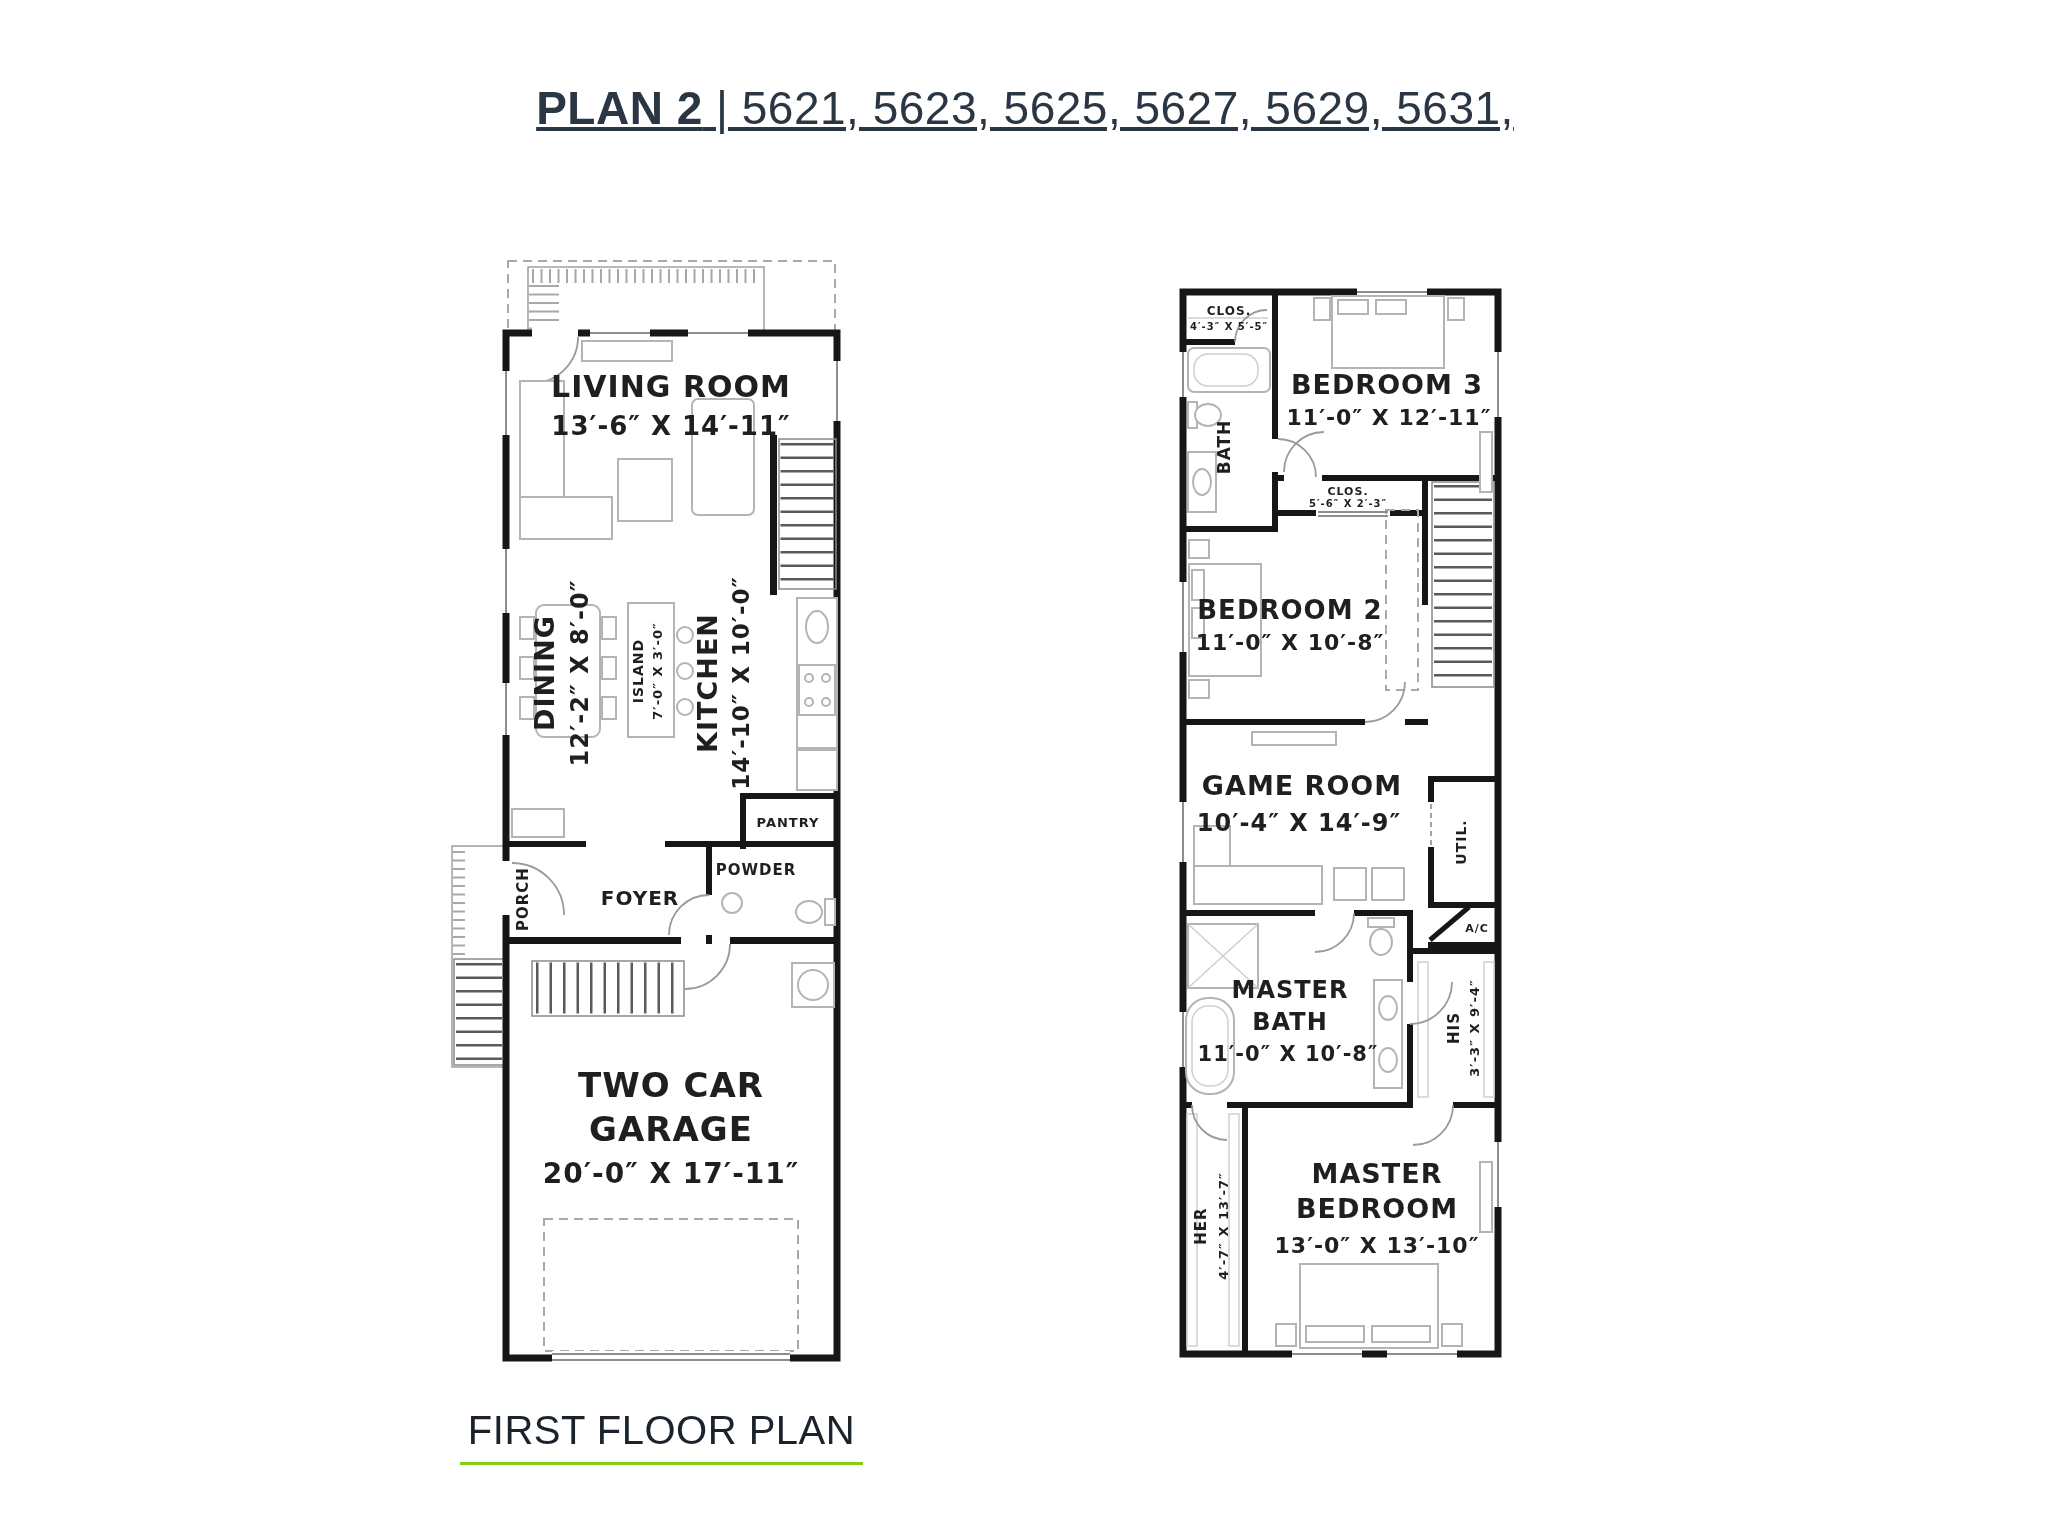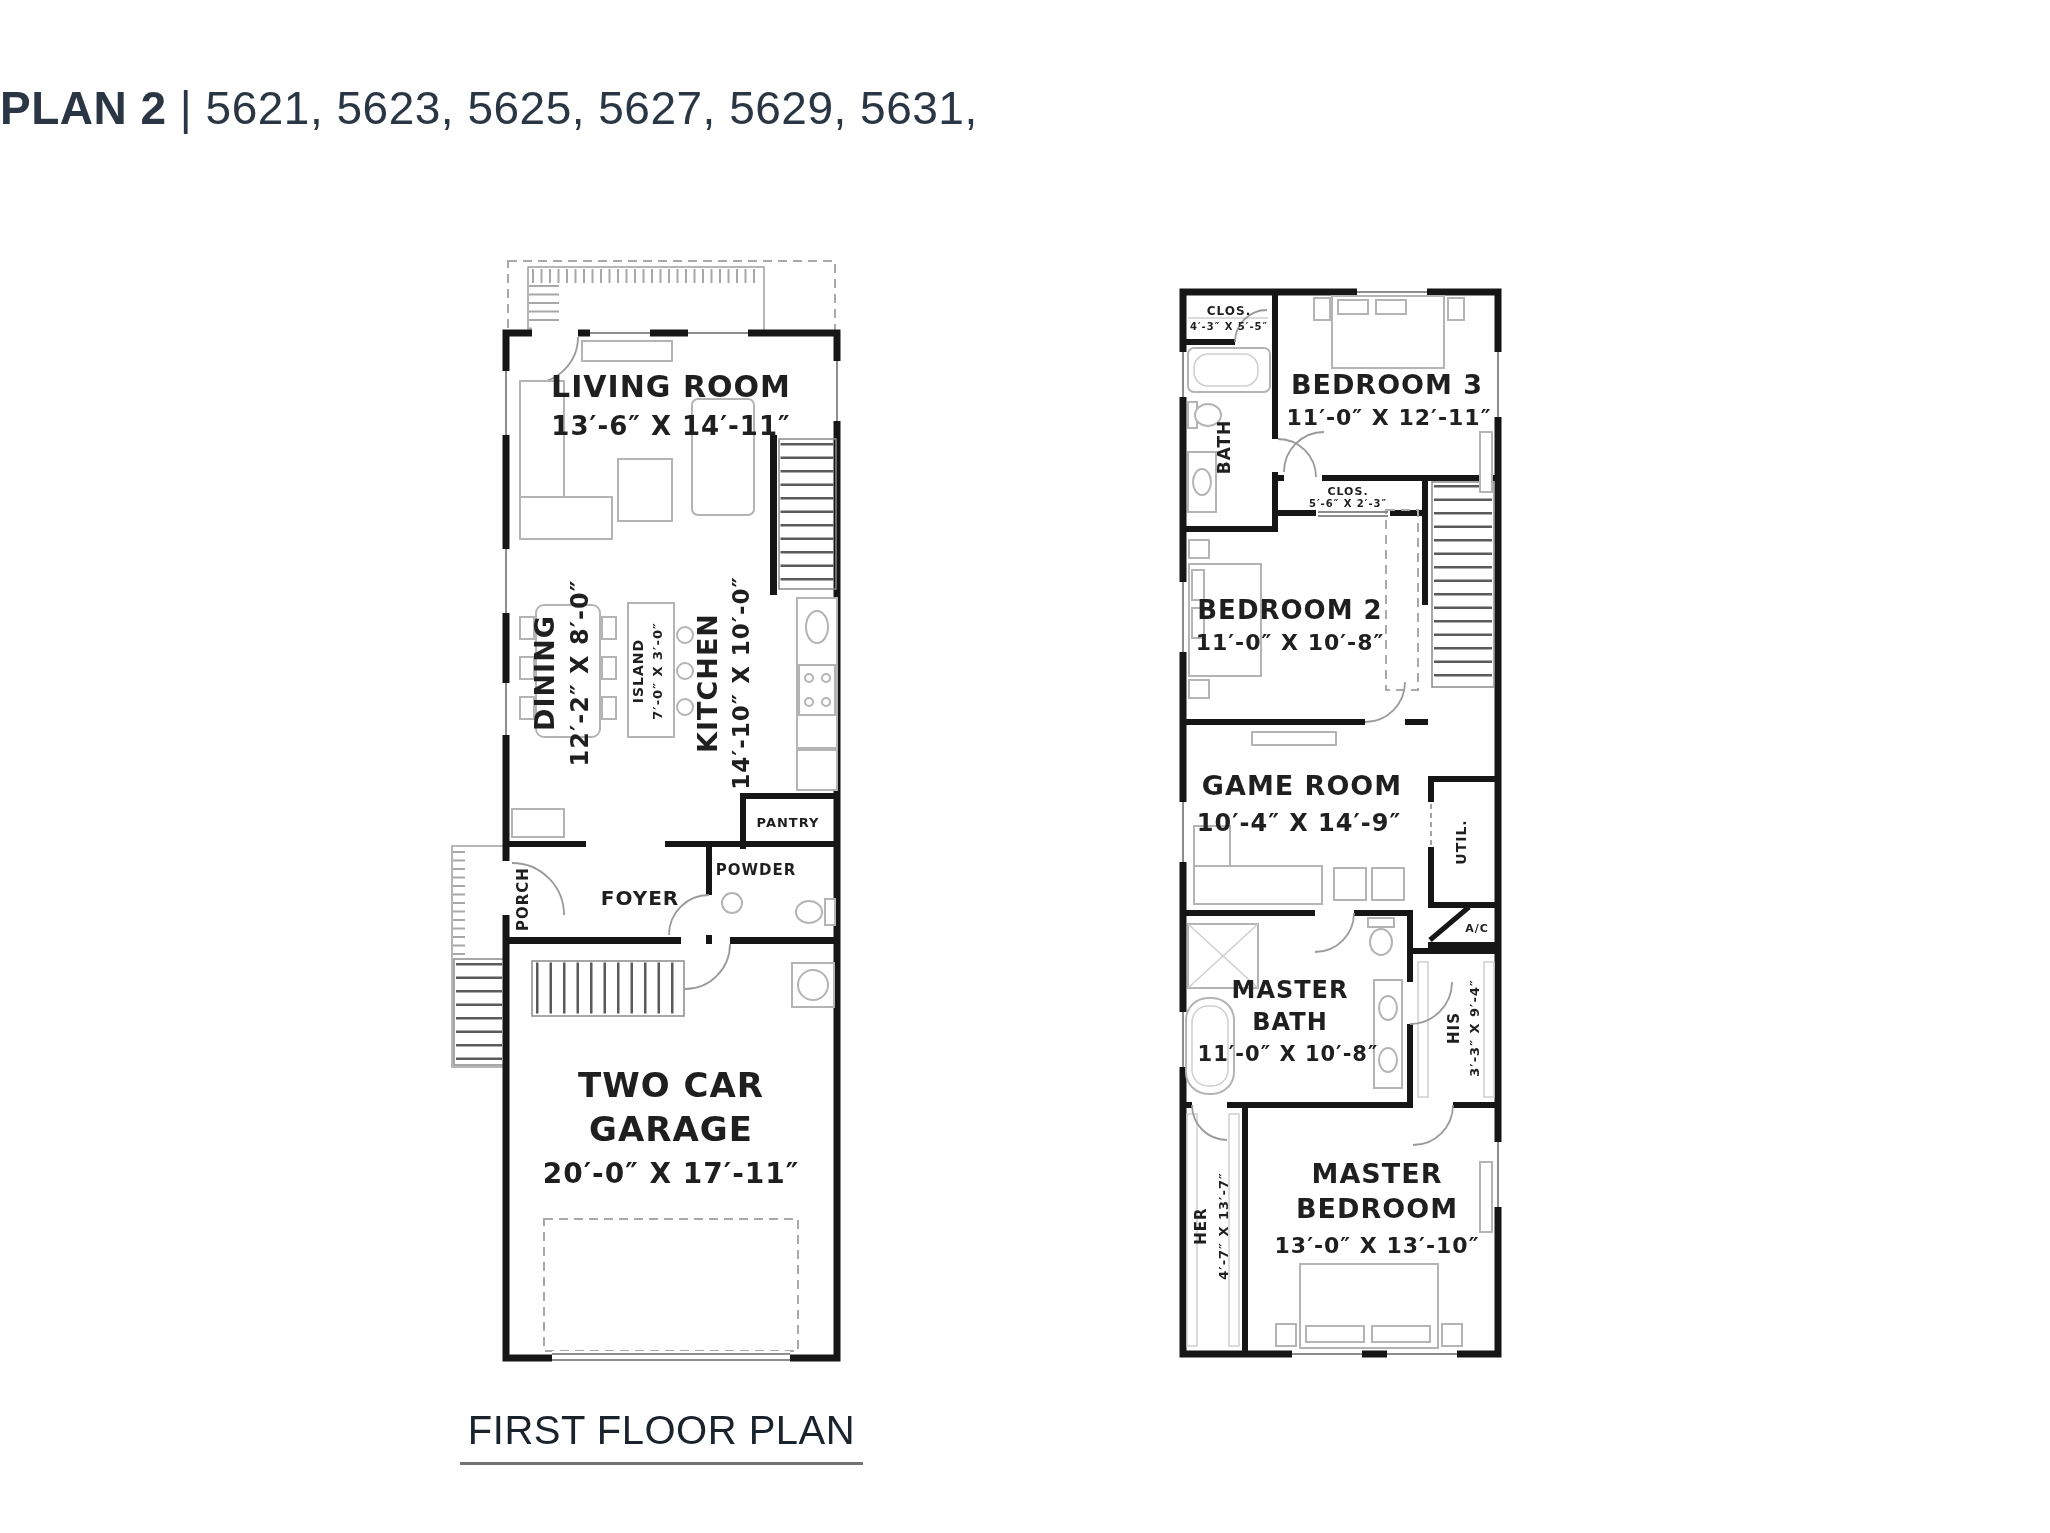--- a/index.html
+++ b/index.html
@@ -6,34 +6,34 @@
   html,body { background:#fff; }
   body {
     width:2050px; height:1533px; position:relative;
     font-family:"Liberation Sans", sans-serif;
     overflow:hidden;
   }
   .sheet { position:absolute; inset:0; background:var(--paper,#ffffff); }
 
   .header {
     position:absolute; left:0; top:78px; width:100%;
-    color:var(--title_ink,#2a3644);
-    font-size:46px; line-height:1.32; letter-spacing:.5px;
+    text-align:center; color:var(--title_ink,#2a3644);
+    font-size:46px; line-height:1.32; letter-spacing:.5px;text-decoration:underline;
   }
   .header .plan-name { font-weight:bold; }
 
   .plan-svg { position:absolute; overflow:visible; }
   #fp1 { left:440px; top:253px; width:410px; height:1117px; }
   #fp2 { left:1172px; top:282px; width:335px; height:1085px; }
 
   .caption {
     position:absolute; top:1408px; text-align:center;
     font-size:40px; letter-spacing:.5px; color:#1a222c;
   }
-  .caption span { display:inline-block; border-bottom:3px solid #737373; padding:0 8px 9px;margin-left:33px; }
+  .caption span { display:inline-block; border-bottom:3px solid #84cc16; padding:0 8px 9px;margin-left:33px; }
   #cap1 { left:400px; width:490px; }
   #cap2 { left:1132px; width:415px; }
 
   svg text {
     font-family:"DejaVu Sans", sans-serif; font-weight:bold;
     fill:var(--ink,#1f1f1f); letter-spacing:1px;
   }
   .outer   { fill:#ffffff; stroke:var(--wall,#161616); stroke-width:7px; }
   .iw      { fill:var(--wall,#161616); }
   .wallline{ stroke:var(--wall,#161616); stroke-width:5px; }

